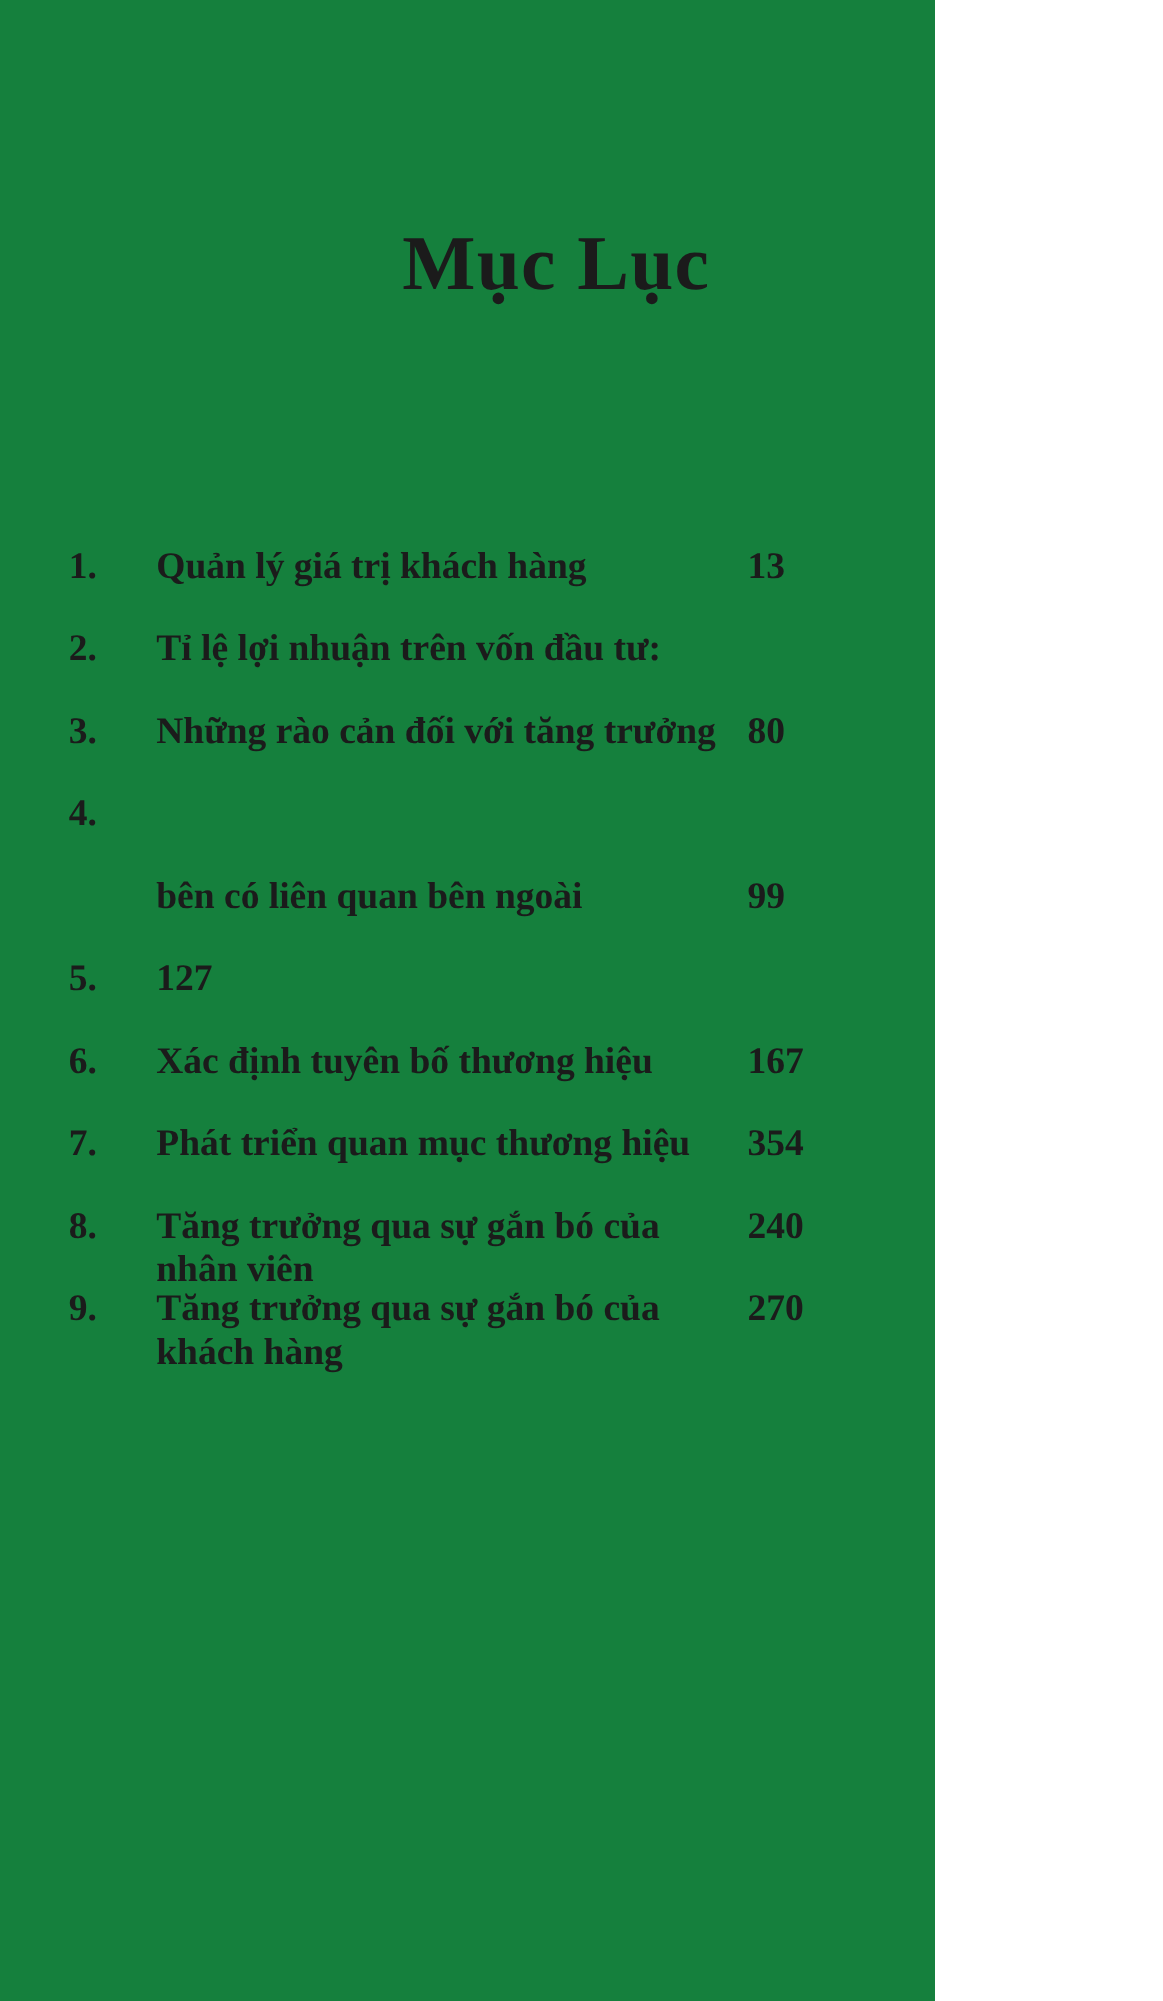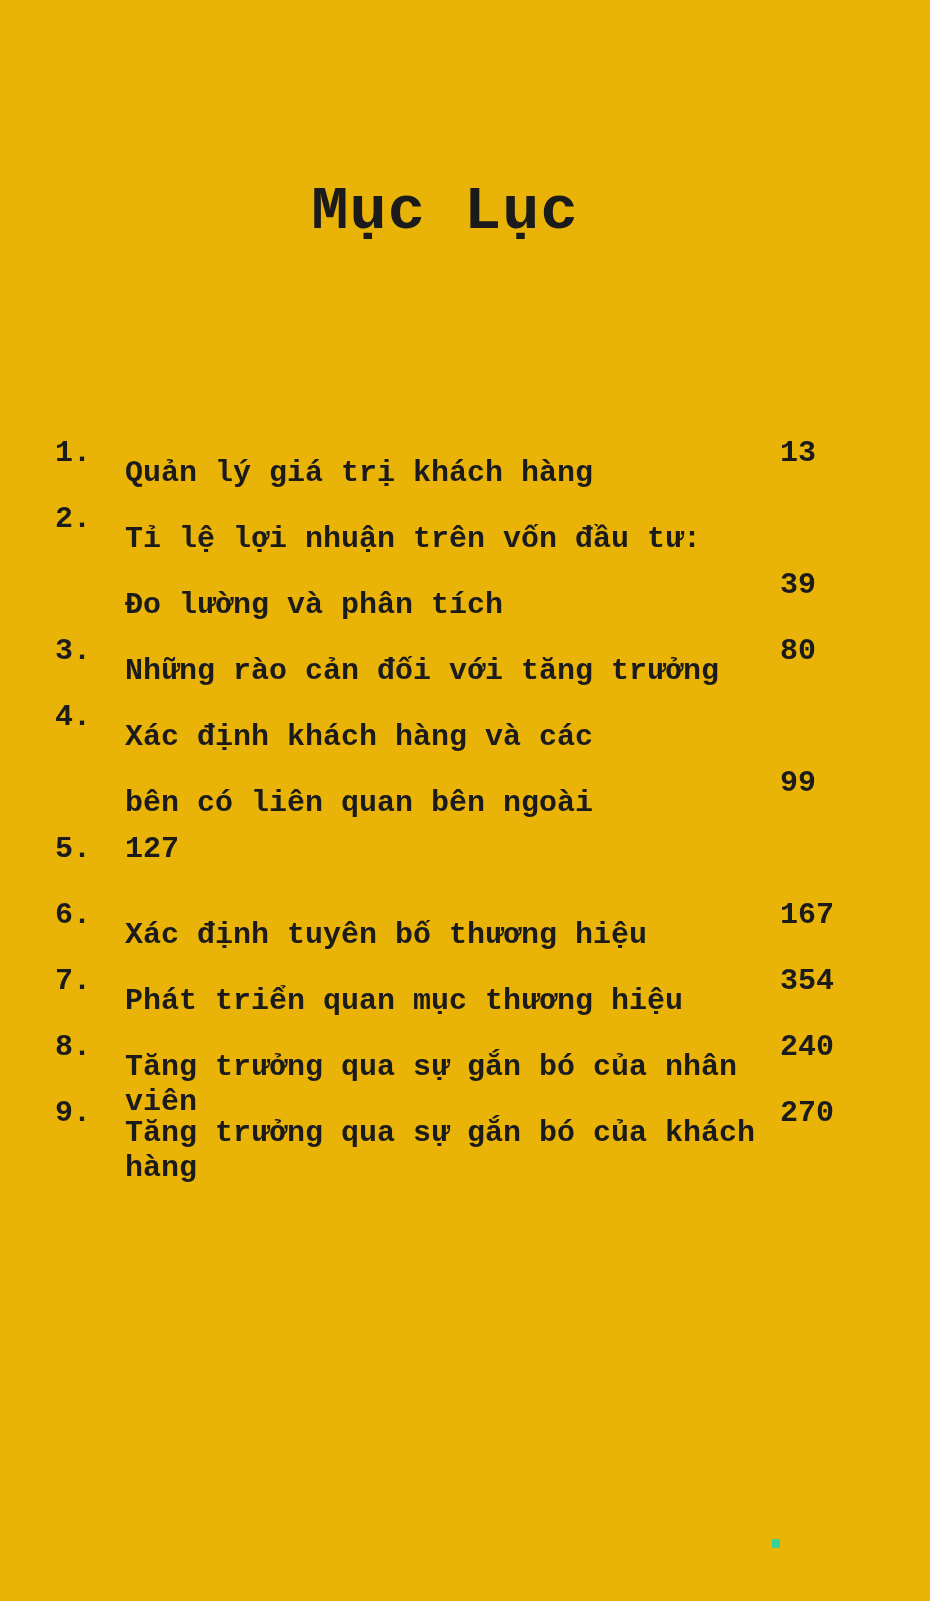--- a/index.html
+++ b/index.html
@@ -2,25 +2,25 @@
 <html><head>
 <meta charset="utf-8">
 <style>
   html, body {
     margin: 0;
     padding: 0;
     background: #ffffff;
   }
   .page {
     position: relative;
-    width: 930px;
+    width: 748px;
     height: 1601px;
-    background: #eab308;
+    background: #15803d;
     overflow: hidden;
-    font-family: Liberation Mono, monospace;
+    font-family: Liberation Serif, serif;
     color: #1b1b1b;
   }
   .title {
     position: absolute;
     top: 176px;
     left: 0;
     width: 890px;
     margin: 0;
     text-align: center;
     font-size: 62px;
@@ -43,21 +43,20 @@
     line-height: 1.15;
     color: #1b1b1b;
   }
   .toc-num {
     flex: none;
     width: 70px;
   }
   .toc-title {
     flex: 1 1 auto;
     padding-right: 20px;
-    margin-top: 20px;
   }
   .toc-page {
     flex: none;
     min-width: 60px;
     text-align: left;
   }
   .artifact-dot {
     position: absolute;
     left: 772px;
     top: 1539px;
@@ -76,32 +75,26 @@
         <span class="toc-num">1.</span>
         <span class="toc-title">Quản lý giá trị khách hàng</span>
         <span class="toc-page">13</span>
       </div>
       <div class="toc-row">
         <span class="toc-num">2.</span>
         <span class="toc-title">Tỉ lệ lợi nhuận trên vốn đầu tư:</span>
         <span class="toc-page"></span>
       </div>
       <div class="toc-row">
-        <span class="toc-num"></span>
-        <span class="toc-title">Đo lường và phân tích</span>
-        <span class="toc-page">39</span>
-      </div>
-      <div class="toc-row">
         <span class="toc-num">3.</span>
         <span class="toc-title">Những rào cản đối với tăng trưởng</span>
         <span class="toc-page">80</span>
       </div>
       <div class="toc-row">
         <span class="toc-num">4.</span>
-        <span class="toc-title">Xác định khách hàng và các</span>
         <span class="toc-page"></span>
       </div>
       <div class="toc-row">
         <span class="toc-num"></span>
         <span class="toc-title">bên có liên quan bên ngoài</span>
         <span class="toc-page">99</span>
       </div>
       <div class="toc-row">
         <span class="toc-num">5.</span>
         <span class="toc-page">127</span>

